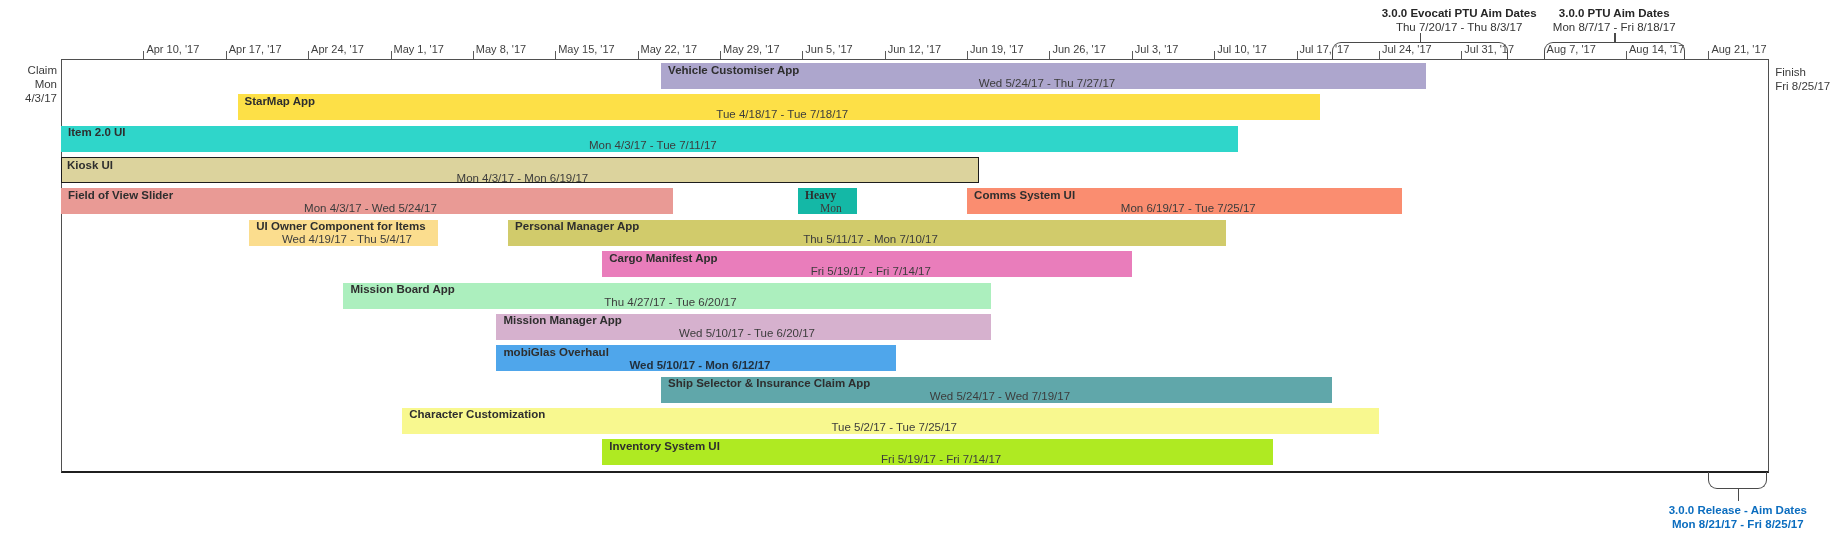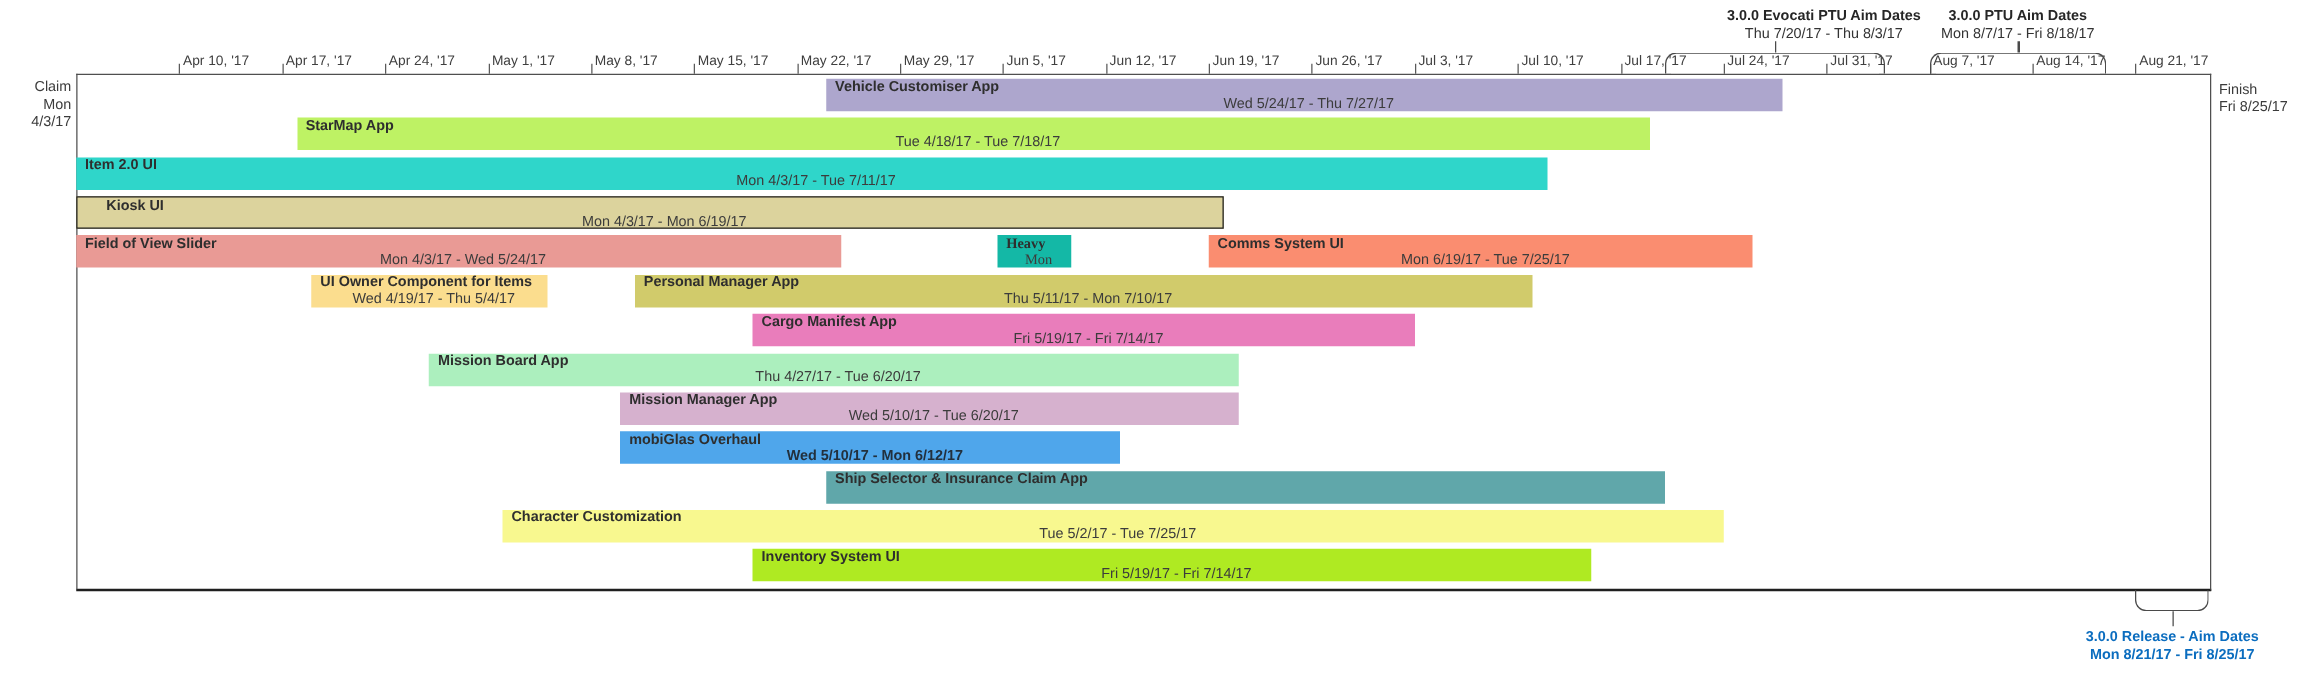--- a/index.html
+++ b/index.html
@@ -7,21 +7,21 @@
           font-family:"Liberation Sans","DejaVu Sans",sans-serif;}
   
   .tick-line{position:absolute;width:1px;height:8px;background:#5a5a5a;top:51px;}
   .tick-label{position:absolute;top:43px;font-size:11px;color:#3f3f3f;white-space:nowrap;}
   
   #frame{position:absolute;border-top:1px solid #4f4f4f;border-left:1px solid #4f4f4f;
          border-right:1px solid #4f4f4f;border-bottom:2px solid #1f1f1f;background:transparent;}
   
   .bar{position:absolute;height:26px;overflow:hidden;white-space:nowrap;box-sizing:border-box;
        padding:0 0 0 7px;cursor:default;}
-  .bar.outlined{border:1.5px solid #1c1c1c;padding-left:23px;}
+  .bar.outlined{border:1.5px solid #1c1c1c;padding-left:5px;}
   .bar .nm{display:block;font-size:11.5px;font-weight:bold;color:#2e2e2e;line-height:13px;margin-top:0.5px;}
   .bar .dt{display:block;font-size:11.5px;color:#3c3c3c;line-height:12.5px;text-align:center;}
   .bar .dt.b{font-weight:bold;color:#22303d;}
   
   .side-label{position:absolute;font-size:11.5px;color:#3b3b3b;line-height:14px;}
   #start-label{text-align:right;}
   
   .bracket{position:absolute;box-sizing:border-box;}
   .bracket.top{border-left:1.4px solid #4a4a4a;border-top:1.4px solid #4a4a4a;
                border-right:1.4px solid #4a4a4a;border-radius:9px 9px 0 0;height:17px;}
@@ -86,21 +86,21 @@
   </div>
   <div id="finish-label" class="side-label" style="top: 65px; left: 1775.21px;">
     <div>Finish</div>
     <div>Fri 8/25/17</div>
   </div>
   <div id="plot">
       <div class="bar" style="left: 661.1px; width: 764.9px; top: 63px; background: rgb(173, 166, 205);">
         <span class="nm">Vehicle Customiser App</span>
         <span class="dt">Wed 5/24/17 - Thu 7/27/17</span>
       </div>
-      <div class="bar" style="left: 237.5px; width: 1082.6px; top: 94.3px; background: #bef264;">
+      <div class="bar" style="left: 237.5px; width: 1082.6px; top: 94.3px; background: #fde047;">
         <span class="nm">StarMap App</span>
         <span class="dt">Tue 4/18/17 - Tue 7/18/17</span>
       </div>
       <div class="bar" style="left: 61px; width: 1176.7px; top: 125.7px; background: rgb(47, 214, 202);">
         <span class="nm">Item 2.0 UI</span>
         <span class="dt">Mon 4/3/17 - Tue 7/11/17</span>
       </div>
       <div class="bar outlined" style="left: 61px; width: 917.8px; top: 157.1px; background: rgb(220, 211, 157);">
         <span class="nm">Kiosk UI</span>
         <span class="dt">Mon 4/3/17 - Mon 6/19/17</span>
@@ -136,20 +136,21 @@
       <div class="bar" style="left: 496.4px; width: 494.2px; top: 313.8px; background: rgb(214, 177, 206);">
         <span class="nm">Mission Manager App</span>
         <span class="dt">Wed 5/10/17 - Tue 6/20/17</span>
       </div>
       <div class="bar" style="left: 496.4px; width: 400.1px; top: 345.2px; background: rgb(79, 166, 235);">
         <span class="nm">mobiGlas Overhaul</span>
         <span class="dt b">Wed 5/10/17 - Mon 6/12/17</span>
       </div>
       <div class="bar" style="left: 661.1px; width: 670.7px; top: 376.5px; background: rgb(96, 167, 170);">
         <span class="nm">Ship Selector &amp; Insurance Claim App</span>
+        <span class="dt">Wed 5/24/17 - Wed 7/19/17</span>
       </div>
       <div class="bar" style="left: 402.2px; width: 977px; top: 407.9px; background: rgb(248, 248, 143);">
         <span class="nm">Character Customization</span>
         <span class="dt">Tue 5/2/17 - Tue 7/25/17</span>
       </div>
       <div class="bar" style="left: 602.3px; width: 670.7px; top: 439.2px; background: rgb(175, 234, 34);">
         <span class="nm">Inventory System UI</span>
         <span class="dt">Fri 5/19/17 - Fri 7/14/17</span>
       </div>
     </div>

